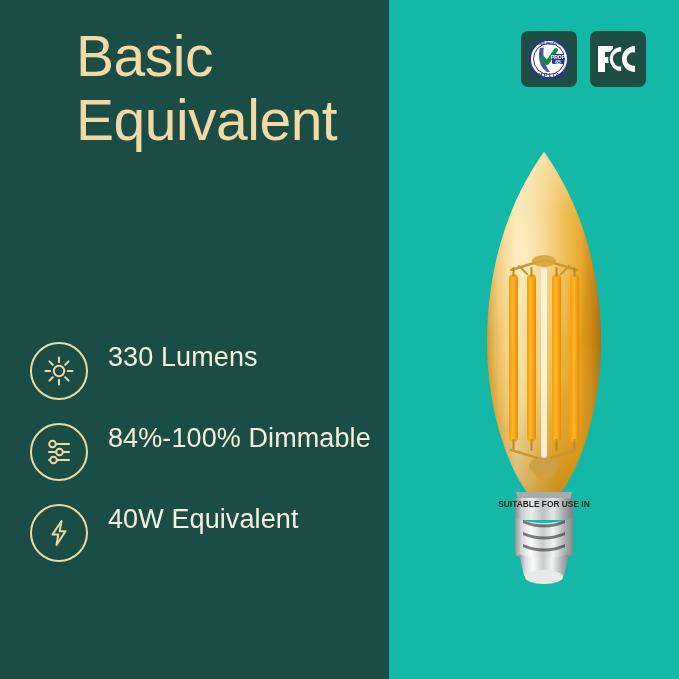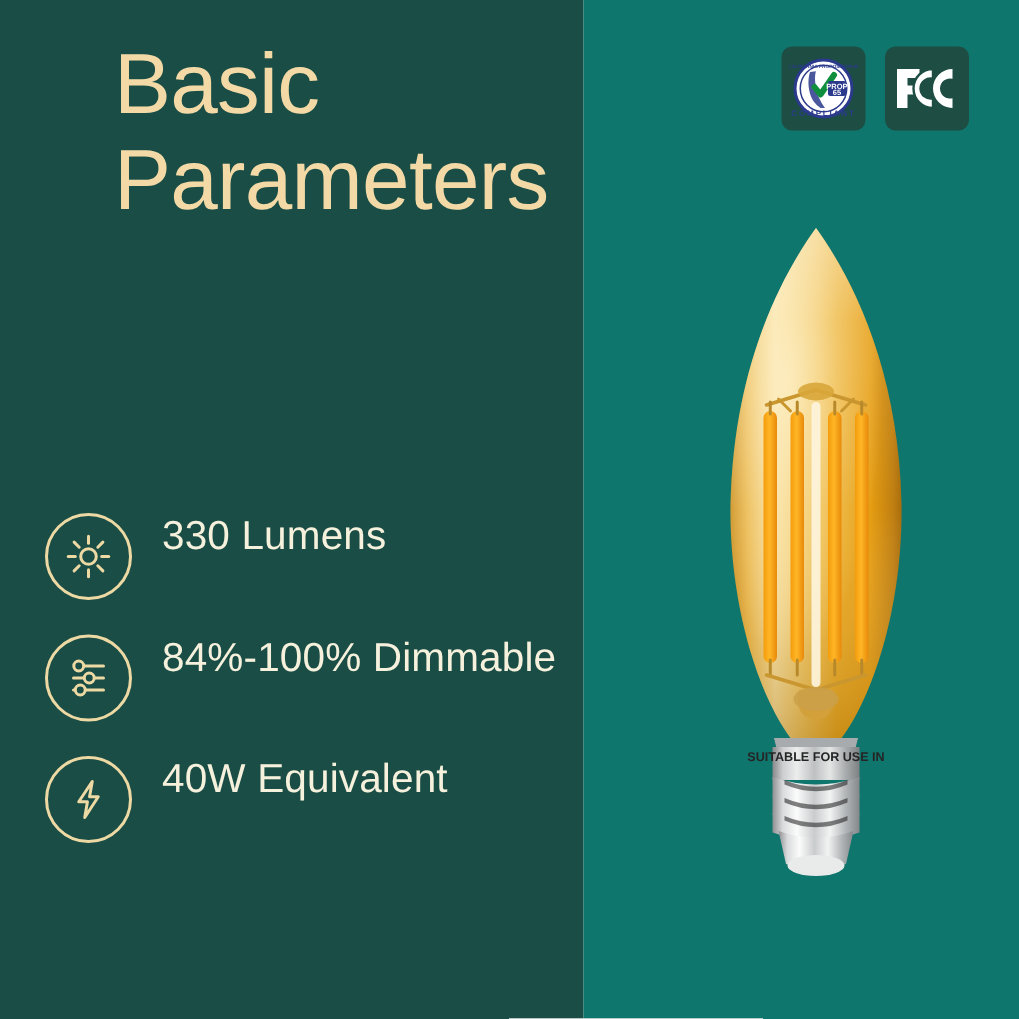--- a/index.html
+++ b/index.html
@@ -79,21 +79,21 @@
     white-space: nowrap;
   }
 
   
   #right-panel {
     position: absolute;
     left: 389px;
     top: 0;
     width: 290px;
     height: 679px;
-    background: #0f766e;
+    background: #14b8a6;
   }
 
   
   #badge-row {
     position: absolute;
     left: 132px;
     top: 31px;
     display: flex;
     gap: 13px;
   }
@@ -120,21 +120,21 @@
 </style>
 </head>
 <body>
 
 <div id="page">
 
   <div id="left-panel">
 
     <div id="title-block">
       <div class="title-line">Basic</div>
-      <div class="title-line">Parameters</div>
+      <div class="title-line">Equivalent</div>
     </div>
 
     <div id="feature-list">
 
       <div class="feature-row">
         <div class="feature-icon">
           <svg width="34" height="34" viewBox="0 0 34 34" fill="none" stroke="#edd9a4" stroke-width="2" stroke-linecap="round">
             <circle cx="17" cy="17" r="5.2" fill="none"></circle>
             <path d="M17 3.5 L17 8.2"></path>
             <path d="M17 25.8 L17 30.5"></path>

